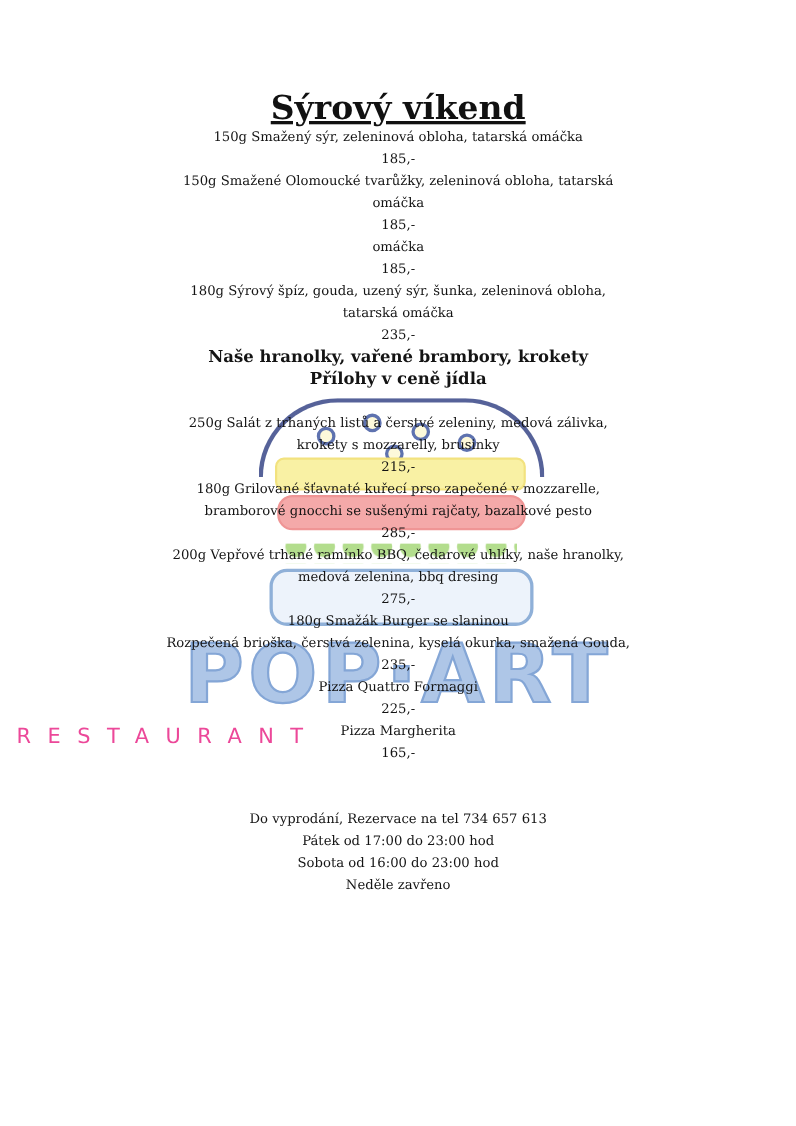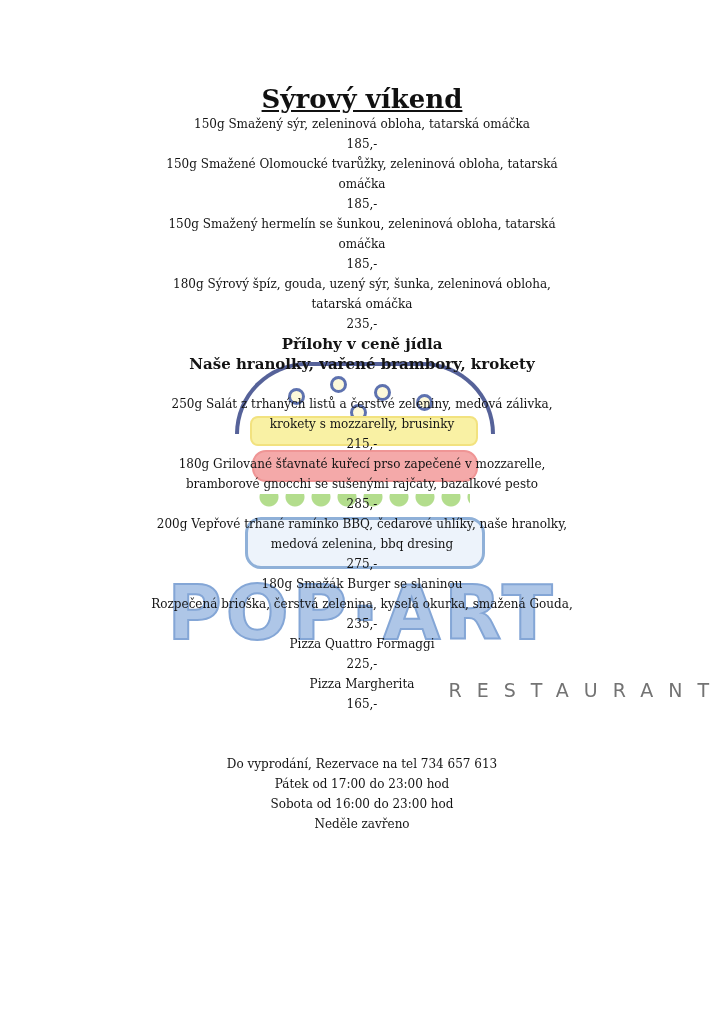--- a/index.html
+++ b/index.html
@@ -48,34 +48,34 @@
   .wordmark{
     position:absolute;left:0;top:568px;width:724px;
     text-align:center;
     font-family:"DejaVu Sans","Liberation Sans",sans-serif;
     font-weight:bold;font-size:74px;line-height:90px;
     letter-spacing:4px;
     color:#aec6e7;
     -webkit-text-stroke:2px #84a6d6;
   }
   .wm-sub{
-    position:absolute;left:0;top:677px;width:724px;
-    text-align:right;
+    position:absolute;left:0;top:656px;width:724px;
+    text-align:left;
     font-family:"DejaVu Sans","Liberation Sans",sans-serif;
     font-size:19px;line-height:26px;
     letter-spacing:15px;text-indent:15px;
-    color:#737373;
+    color:#ec4899;
   }
   
   .content{
     position:absolute;left:20px;top:84px;width:684px;
     z-index:1;text-align:center;
   }
   .title{
-    font-size:26px;line-height:30px;font-weight:bold;
+    font-size:30px;line-height:30px;font-weight:bold;
     text-decoration:underline;
     margin-bottom:0;color:#111;
   }
   .line{
     font-size:12px;line-height:20px;white-space:nowrap;color:#141414;
   }
   .line.bold{font-weight:bold;font-size:15px;}
   .line.spacer{height:20px;}
   .footer-gap{height:40px;}
 </style>
@@ -100,28 +100,27 @@
   </div>
 
   <div class="content">
     <div class="title">Sýrový víkend</div>
     <div>
         <div class="line">150g Smažený sýr, zeleninová obloha, tatarská omáčka</div>
         <div class="line">185,-</div>
         <div class="line">150g Smažené Olomoucké tvarůžky, zeleninová obloha, tatarská</div>
         <div class="line">omáčka</div>
         <div class="line">185,-</div>
-        <div class="line">150g Smažený hermelín se šunkou, zeleninová obloha, tatarská</div>
         <div class="line">omáčka</div>
         <div class="line">185,-</div>
         <div class="line">180g Sýrový špíz, gouda, uzený sýr, šunka, zeleninová obloha,</div>
         <div class="line">tatarská omáčka</div>
         <div class="line">235,-</div>
+        <div class="line bold">Naše hranolky, vařené brambory, krokety</div>
         <div class="line bold">Přílohy v ceně jídla</div>
-        <div class="line bold">Naše hranolky, vařené brambory, krokety</div>
         <div class="line spacer">&nbsp;</div>
         <div class="line">250g Salát z trhaných listů a čerstvé zeleniny, medová zálivka,</div>
         <div class="line">krokety s mozzarelly, brusinky</div>
         <div class="line">215,-</div>
         <div class="line">180g Grilované šťavnaté kuřecí prso zapečené v mozzarelle,</div>
         <div class="line">bramborové gnocchi se sušenými rajčaty, bazalkové pesto</div>
         <div class="line">285,-</div>
         <div class="line">200g Vepřové trhané ramínko BBQ, čedarové uhlíky, naše hranolky,</div>
         <div class="line">medová zelenina, bbq dresing</div>
         <div class="line">275,-</div>

